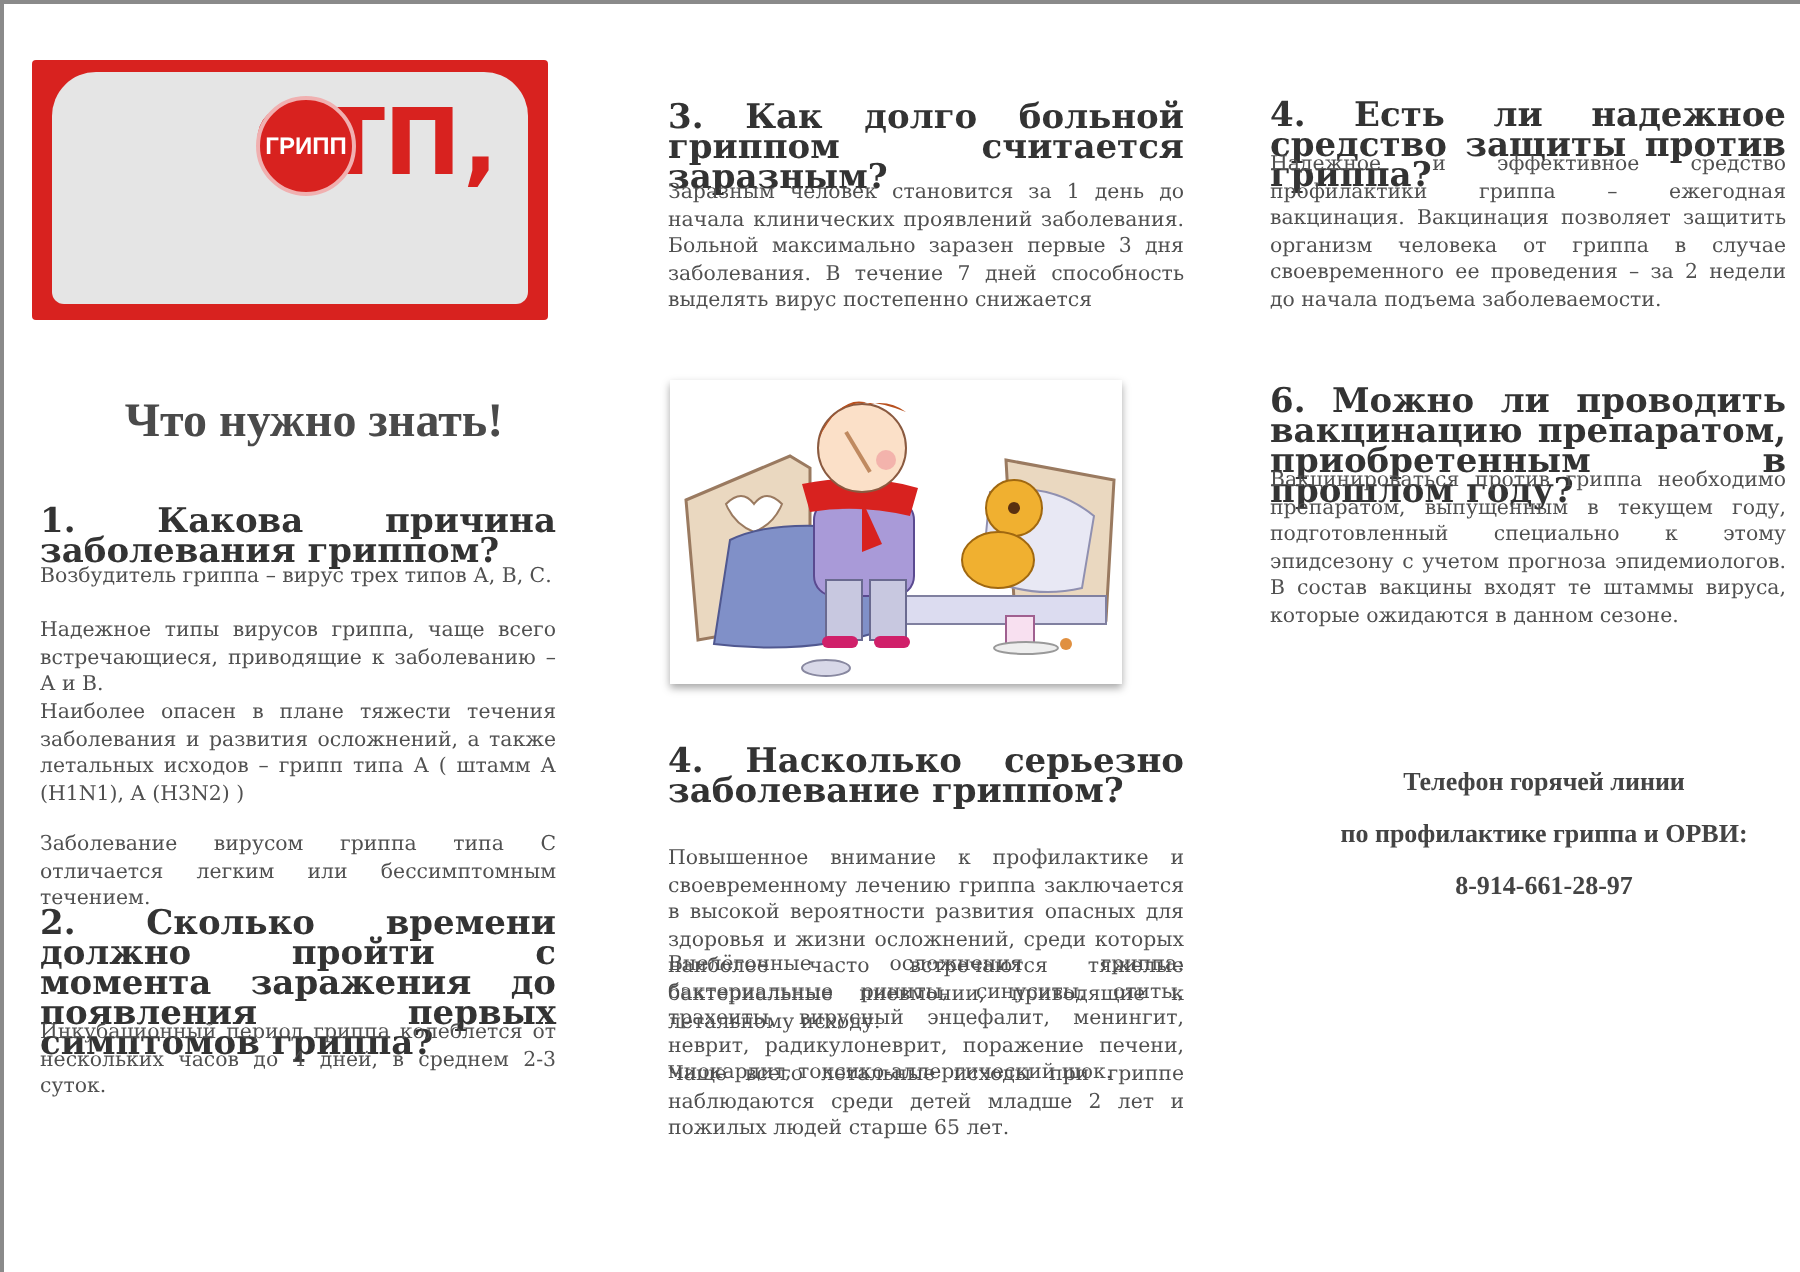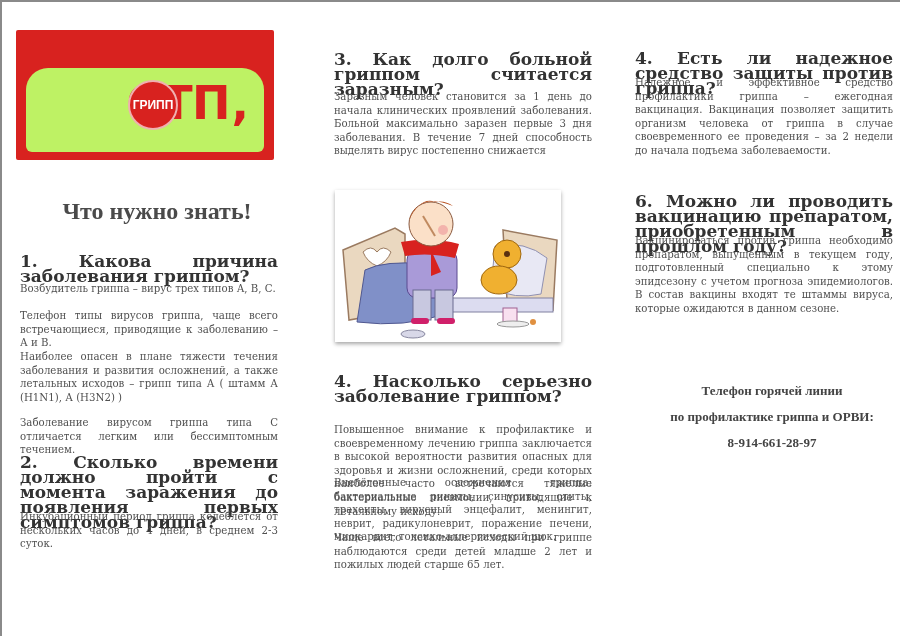--- a/index.html
+++ b/index.html
@@ -14,23 +14,22 @@
     .abs { position: absolute; }
 
     
     .logo {
       left: 14px; top: 28px; width: 258px; height: 130px;
       background: #d8221f;
       border-radius: 2px;
     }
     .logo-inner {
       position: absolute; left: 10px; top: 6px; right: 10px; bottom: 8px;
-      background: #bef264;
+      background: #e5e5e5;
       border-radius: 22px 22px 6px 6px;
-      margin-top: 32px;
     }
     .logo-line {
       position: absolute; left: 0; right: 0;
       font-family: "DejaVu Sans", "Liberation Sans", sans-serif;
       font-weight: bold; color: #d8221f;
       text-align: center; letter-spacing: 1px;
       line-height: 1;
     }
     .logo-line2 { top: 64px; font-size: 46px; }
     .logo-badge {
@@ -83,21 +82,21 @@
       <span>ГРИПП</span>
     </div>
     <span class="logo-line logo-t2" style="color:#d8221f;font-family:'DejaVu Sans',sans-serif;font-weight:bold;">П,</span>
   </div>
 </div>
 
 <div class="abs main-title">Что нужно знать!</div>
 
 <div class="abs col1 q" style="top:252px;">1. Какова причина заболевания гриппом?</div>
 <div class="abs col1 p" style="top:280px;">Возбудитель гриппа – вирус трех типов А, В, С.</div>
-<div class="abs col1 p" style="top:307px;">Телефон типы вирусов гриппа, чаще всего встречающиеся, приводящие к заболеванию – А и В.</div>
+<div class="abs col1 p" style="top:307px;">Надежное типы вирусов гриппа, чаще всего встречающиеся, приводящие к заболеванию – А и В.</div>
 <div class="abs col1 p" style="top:348px;">Наиболее опасен в плане тяжести течения заболевания и развития осложнений, а также летальных исходов – грипп типа А ( штамм А (H1N1), А (H3N2) )</div>
 <div class="abs col1 p" style="top:414px;">Заболевание вирусом гриппа типа С отличается легким или бессимптомным течением.</div>
 
 <div class="abs col1 q" style="top:453px;">2. Сколько времени должно пройти с момента заражения до появления первых симптомов гриппа?</div>
 <div class="abs col1 p" style="top:508px;">Инкубационный период гриппа колеблется от нескольких часов до 4 дней, в среднем 2-3 суток.</div>
 
 <div class="abs col2 q" style="top:50px;">3. Как долго больной гриппом считается заразным?</div>
 <div class="abs col2 p" style="top:88px;">Заразным человек становится за 1 день до начала клинических проявлений заболевания. Больной максимально заразен первые 3 дня заболевания. В течение 7 дней способность выделять вирус постепенно снижается</div>
 
 <div class="abs illustration">

